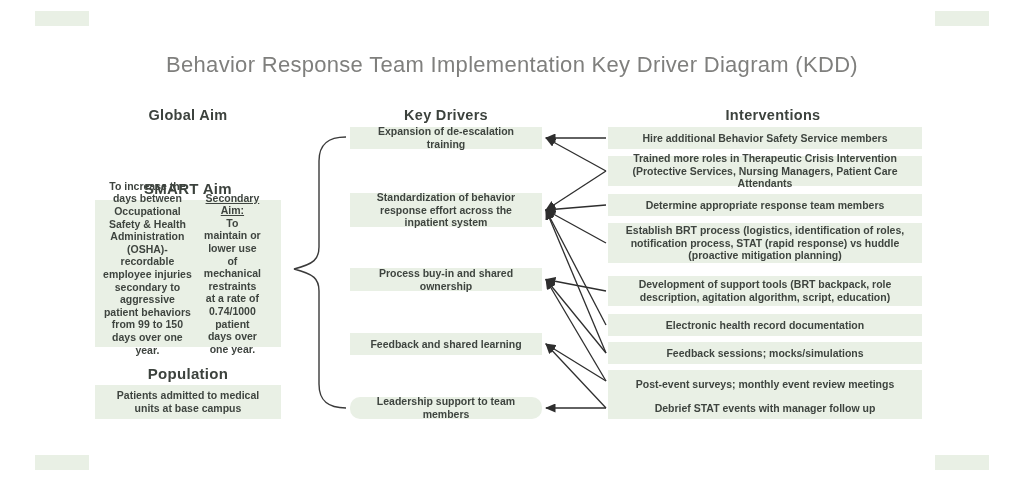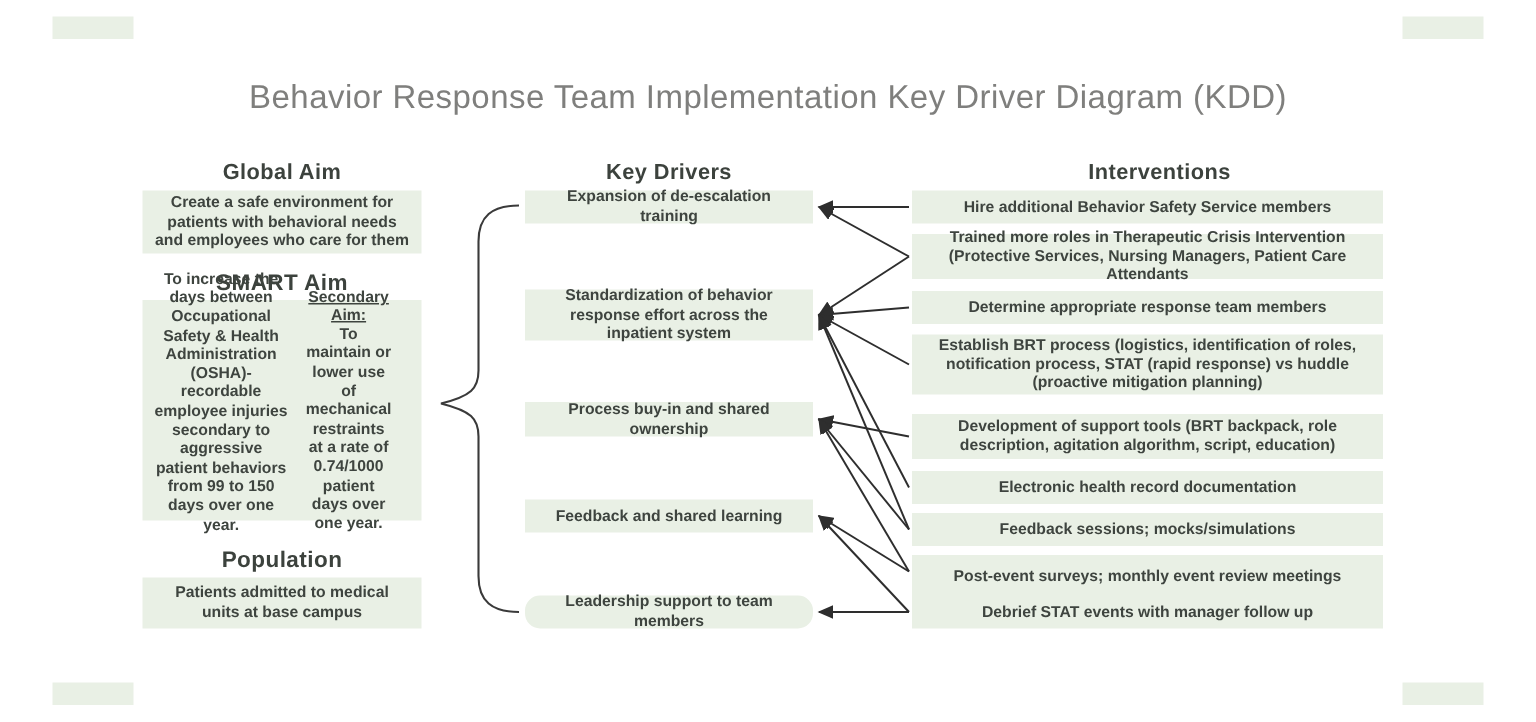--- a/index.html
+++ b/index.html
@@ -74,23 +74,20 @@
   <div class="corner tr"></div>
   <div class="corner bl"></div>
   <div class="corner br"></div>
 
   <div class="title">Behavior Response Team Implementation Key Driver Diagram (KDD)</div>
 
   <div class="col-head head-global">Global Aim</div>
   <div class="col-head head-drivers">Key Drivers</div>
   <div class="col-head head-interventions">Interventions</div>
 
-  <div class="box lbox box-global">
-    <span>Create a safe environment for patients with behavioral needs and employees who care for them</span>
-  </div>
 
   <div class="col-head head-smart">SMART Aim</div>
 
   <div class="box lbox box-smart">
     <div class="para">To increase the days between Occupational Safety &amp; Health Administration (OSHA)-recordable employee injuries secondary to aggressive patient behaviors from 99 to 150 days over one year.</div>
     <div class="para">
       <span class="sec-head">Secondary Aim:</span>
       <span>To maintain or lower use of mechanical restraints at a rate of 0.74/1000 patient days over one year.</span>
     </div>
   </div>

